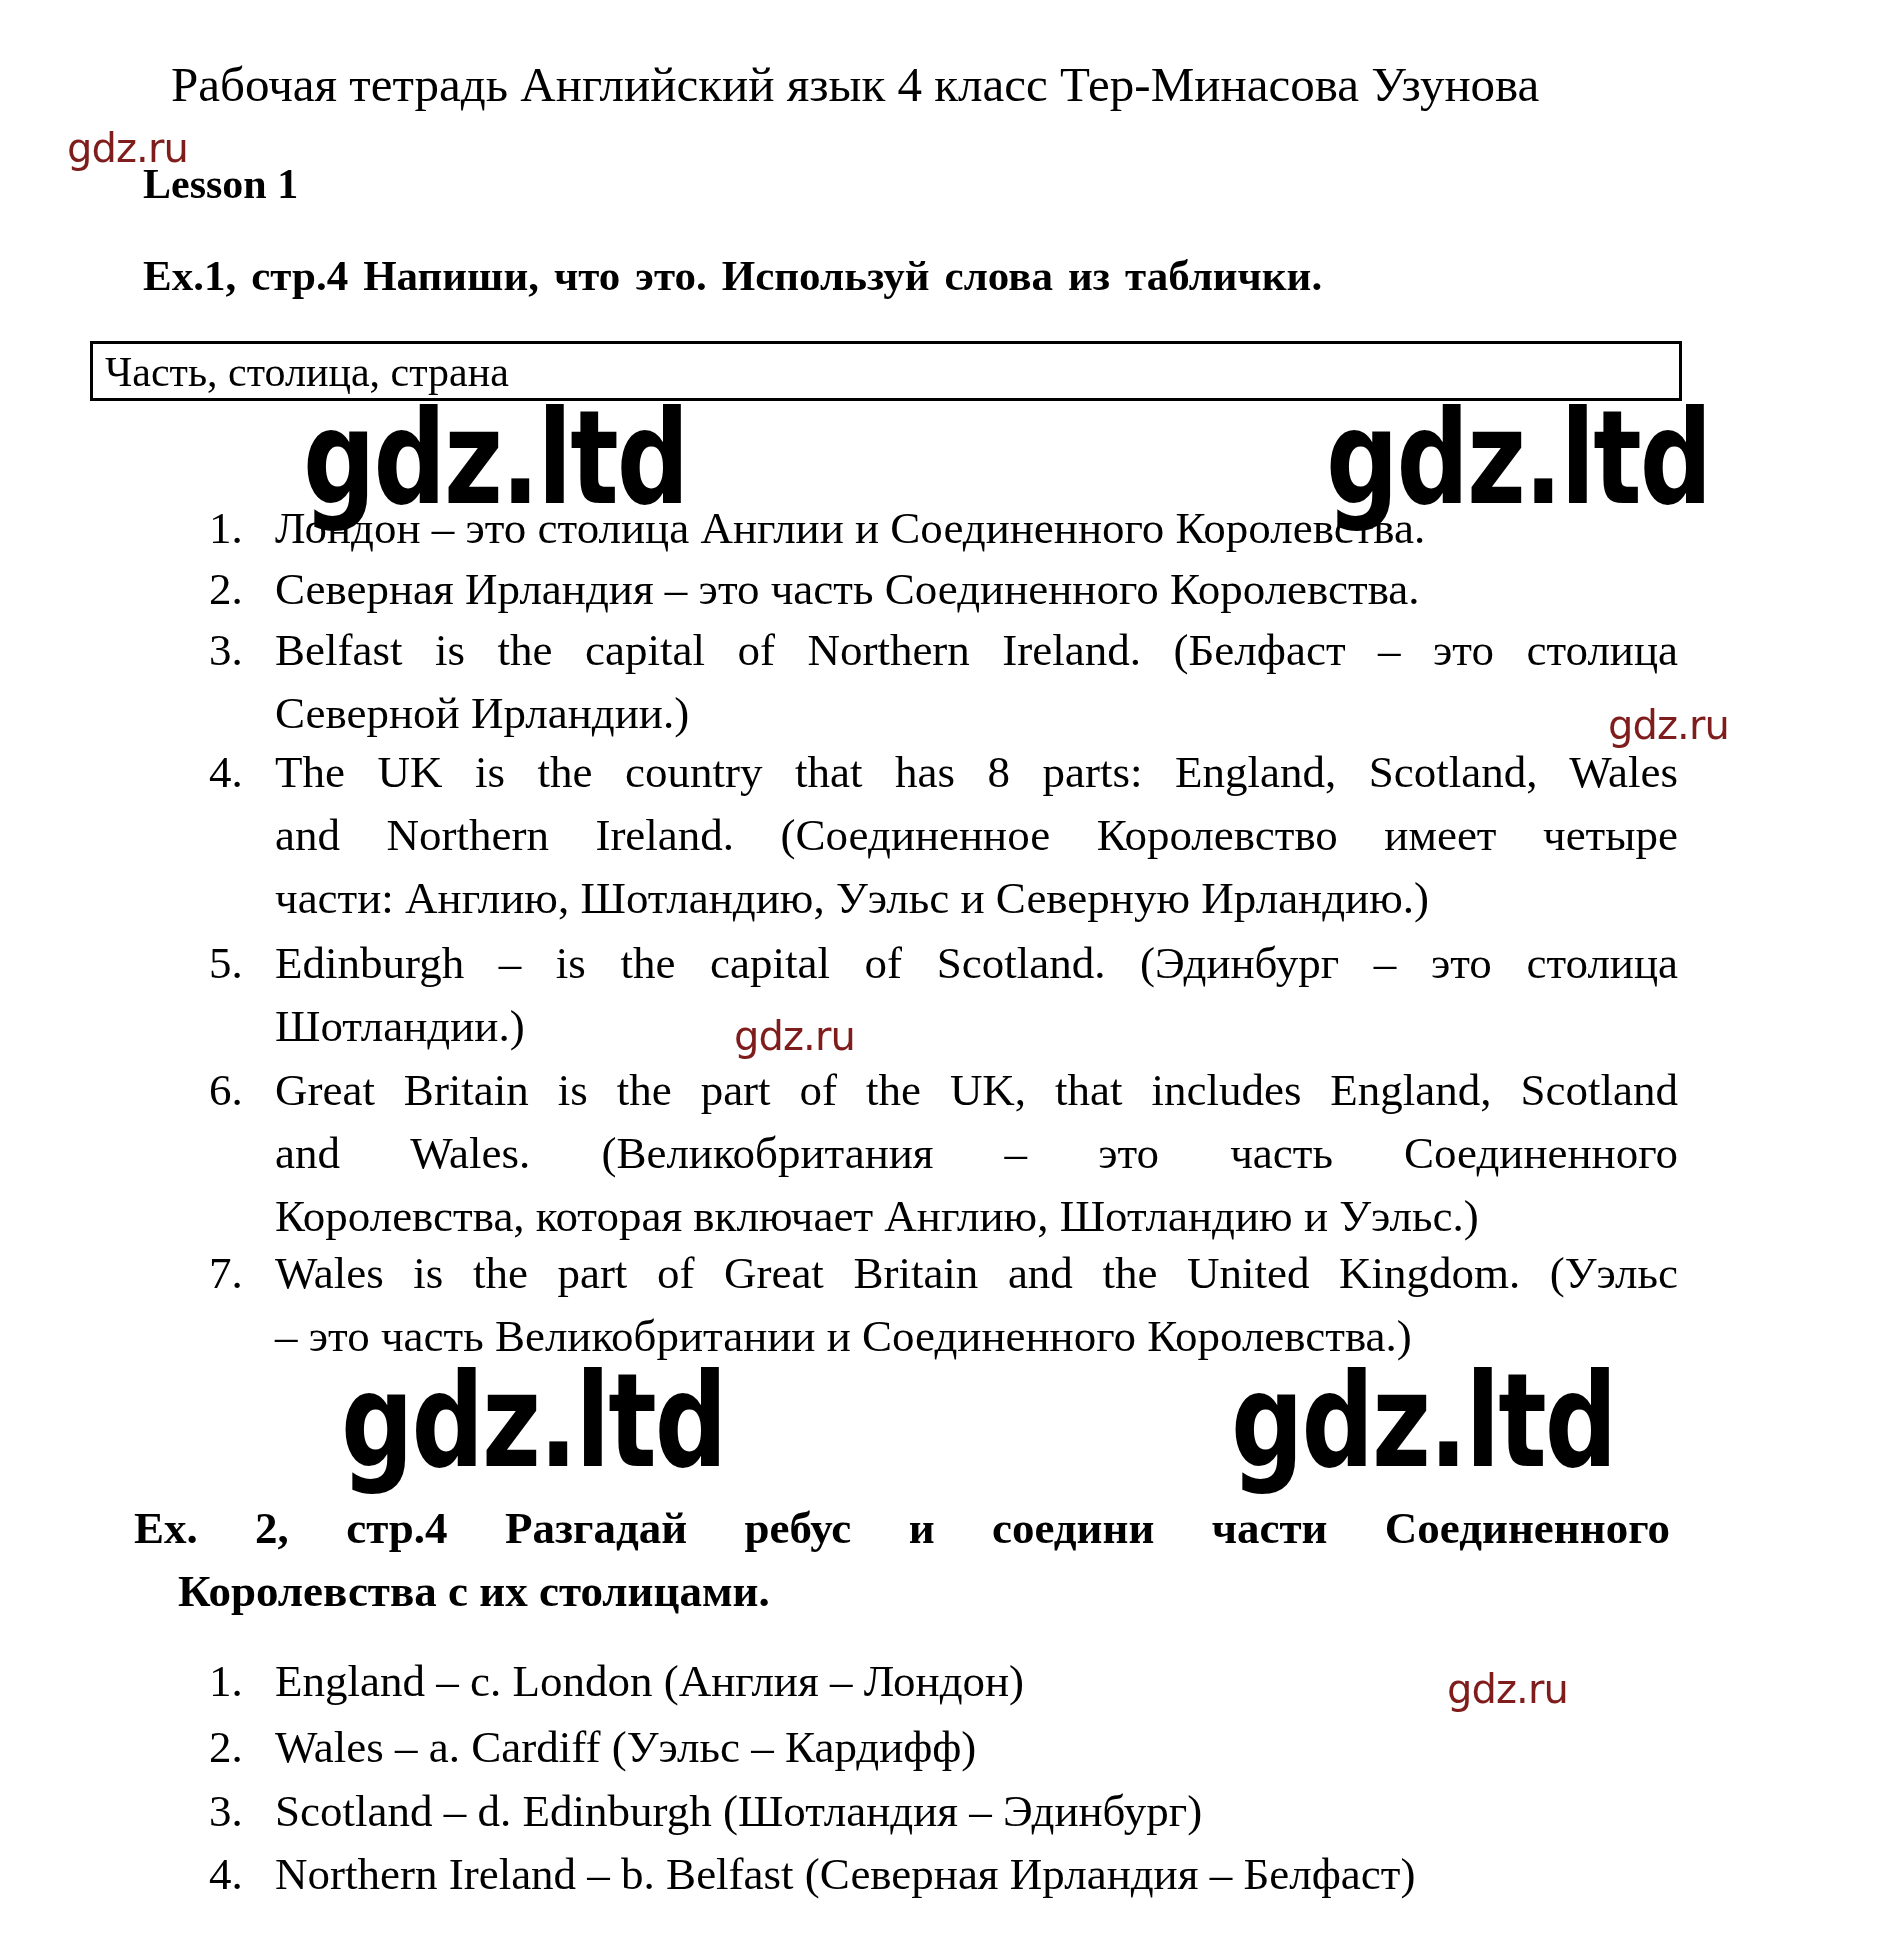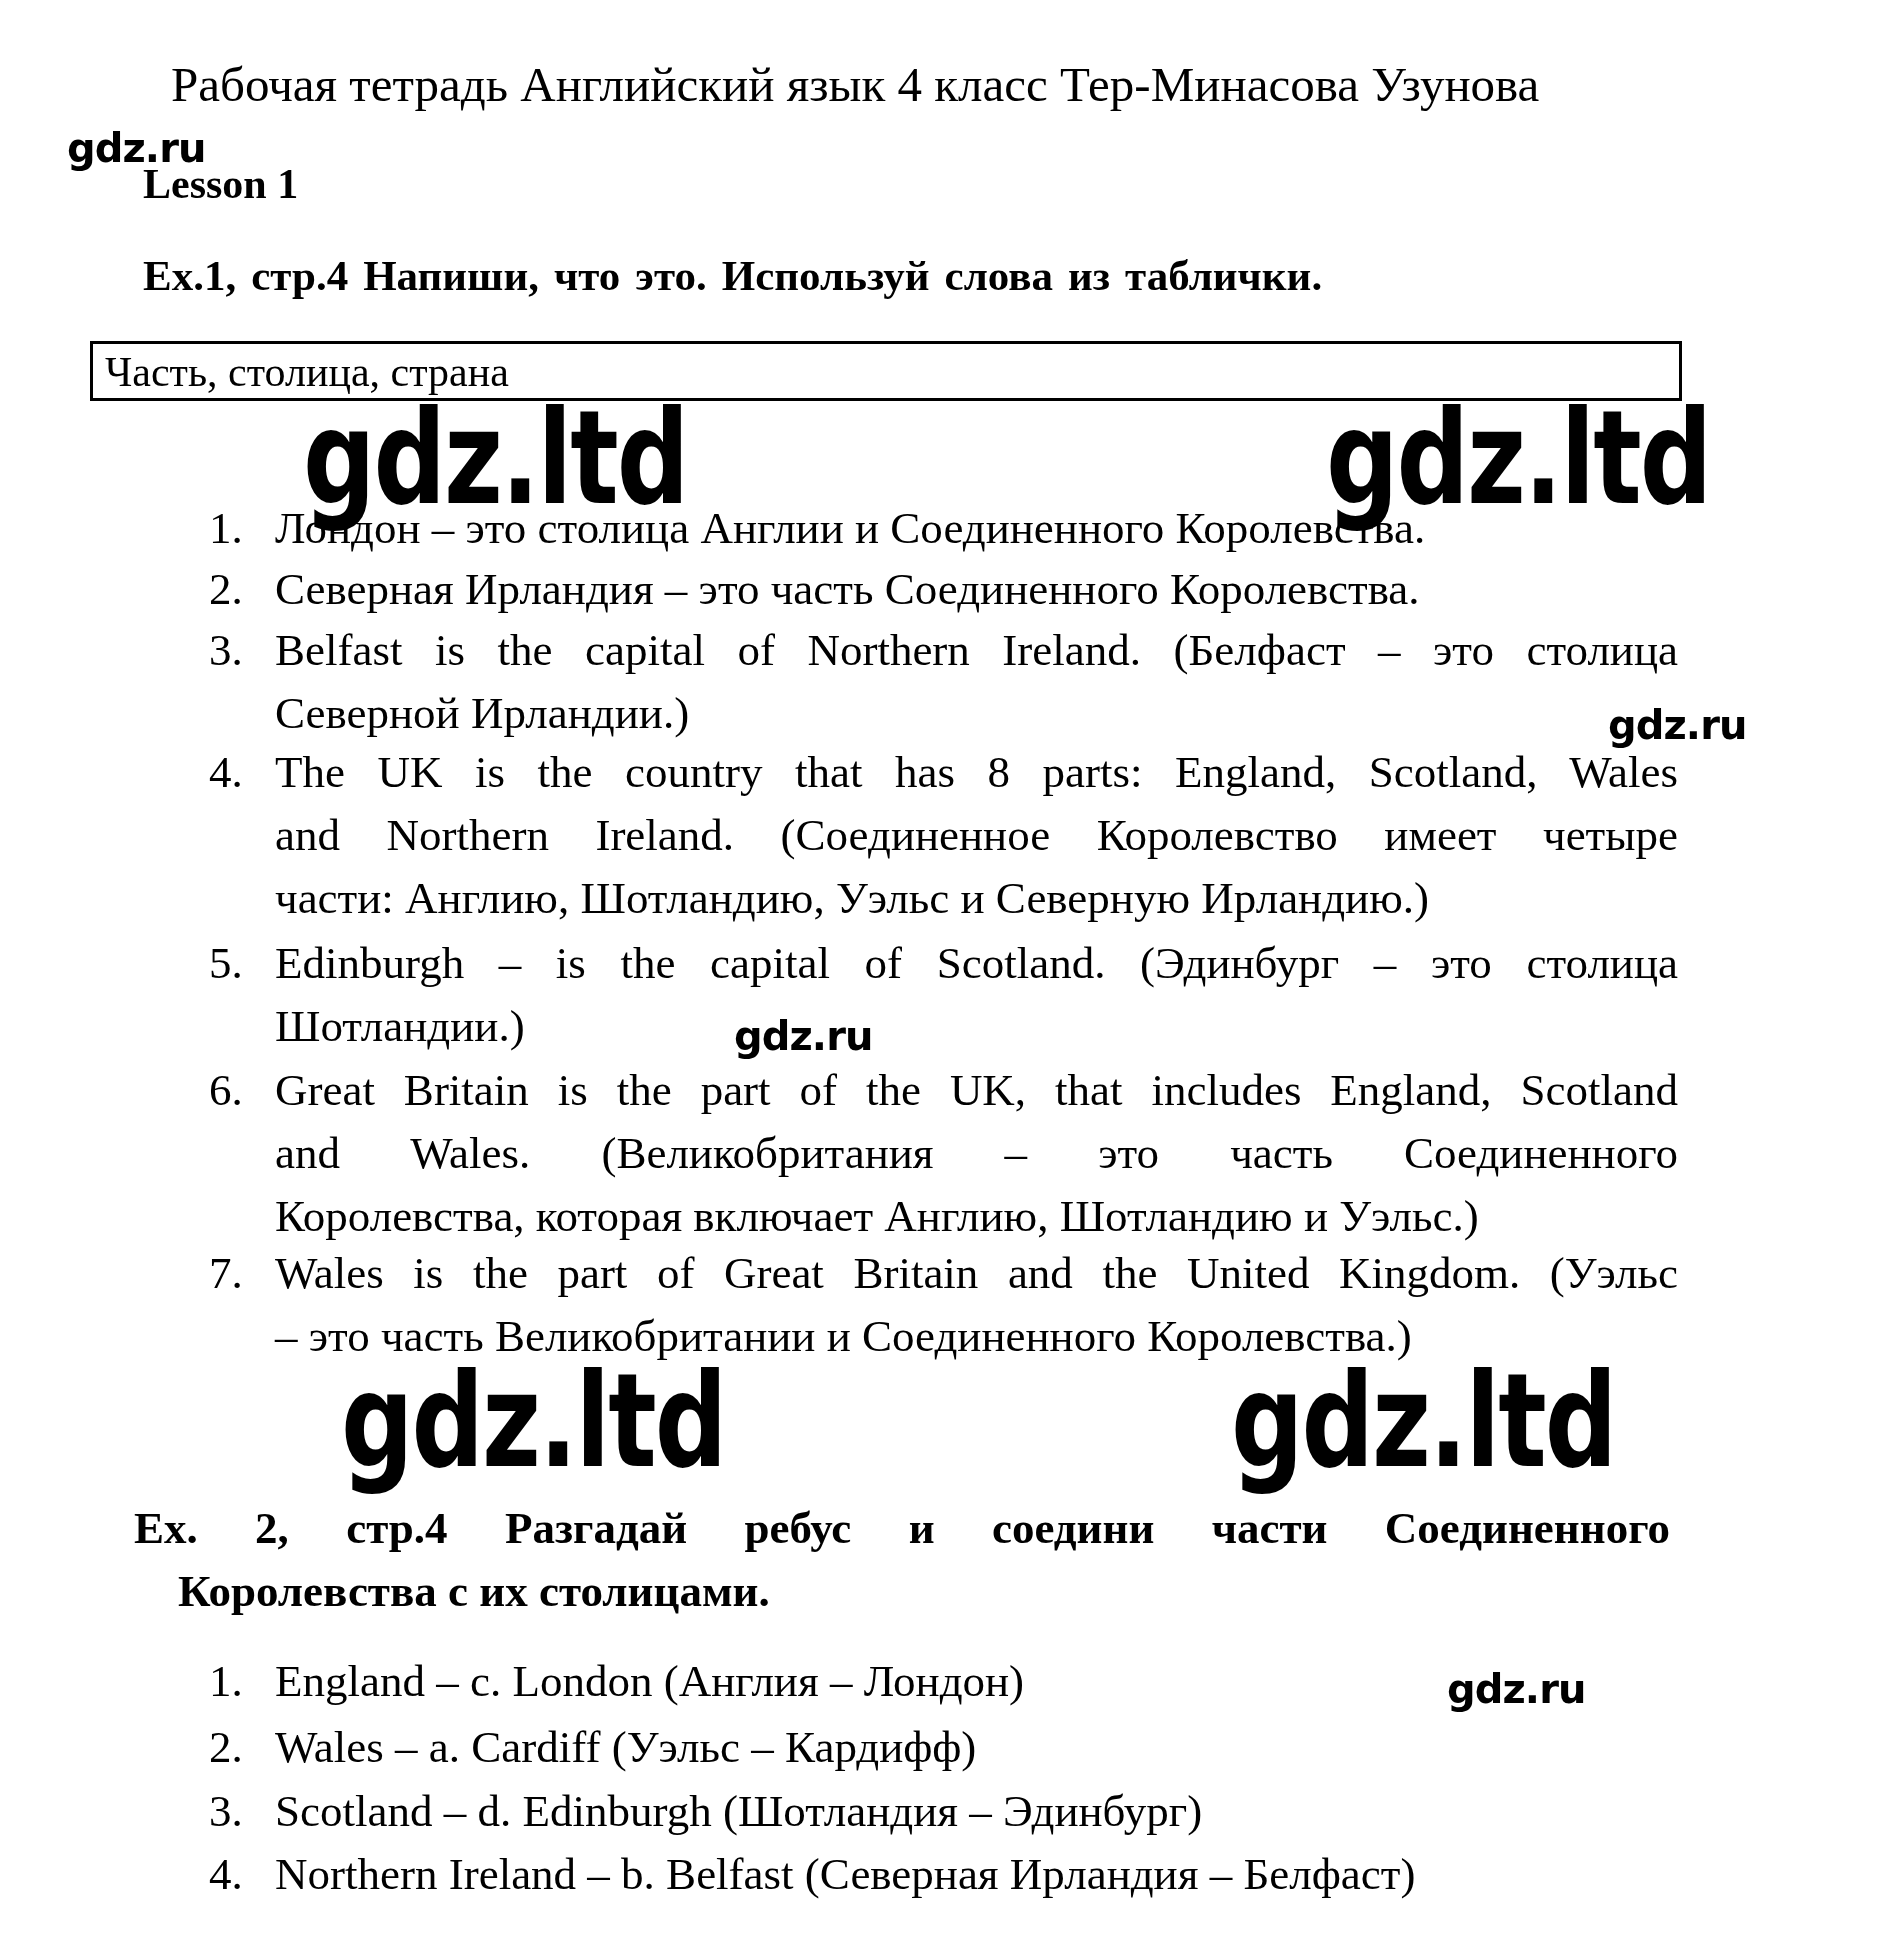--- a/index.html
+++ b/index.html
@@ -40,24 +40,24 @@
     font-weight:bold;
     font-size:130px;line-height:130px;
     letter-spacing:-2.6px;
     color:#000000;
     transform:scaleX(0.78);
     transform-origin:0 0;
     white-space:nowrap;
   }
   .wm-small{
     font-family:"DejaVu Sans", sans-serif;
-    font-weight:bold;
+    font-weight:normal;
     font-size:40px;line-height:43px;
     letter-spacing:-0.9px;
-    color:#000000;
+    color:#7f1d1d;
     white-space:nowrap;
   }
 </style>
 </head>
 <body>
 
 <div class="page">
 
   <div class="abs h-title">Рабочая тетрадь Английский язык 4 класс Тер-Минасова Узунова</div>
   <div class="abs wm-small" style="left:67px;top:127px;">gdz.ru</div>

